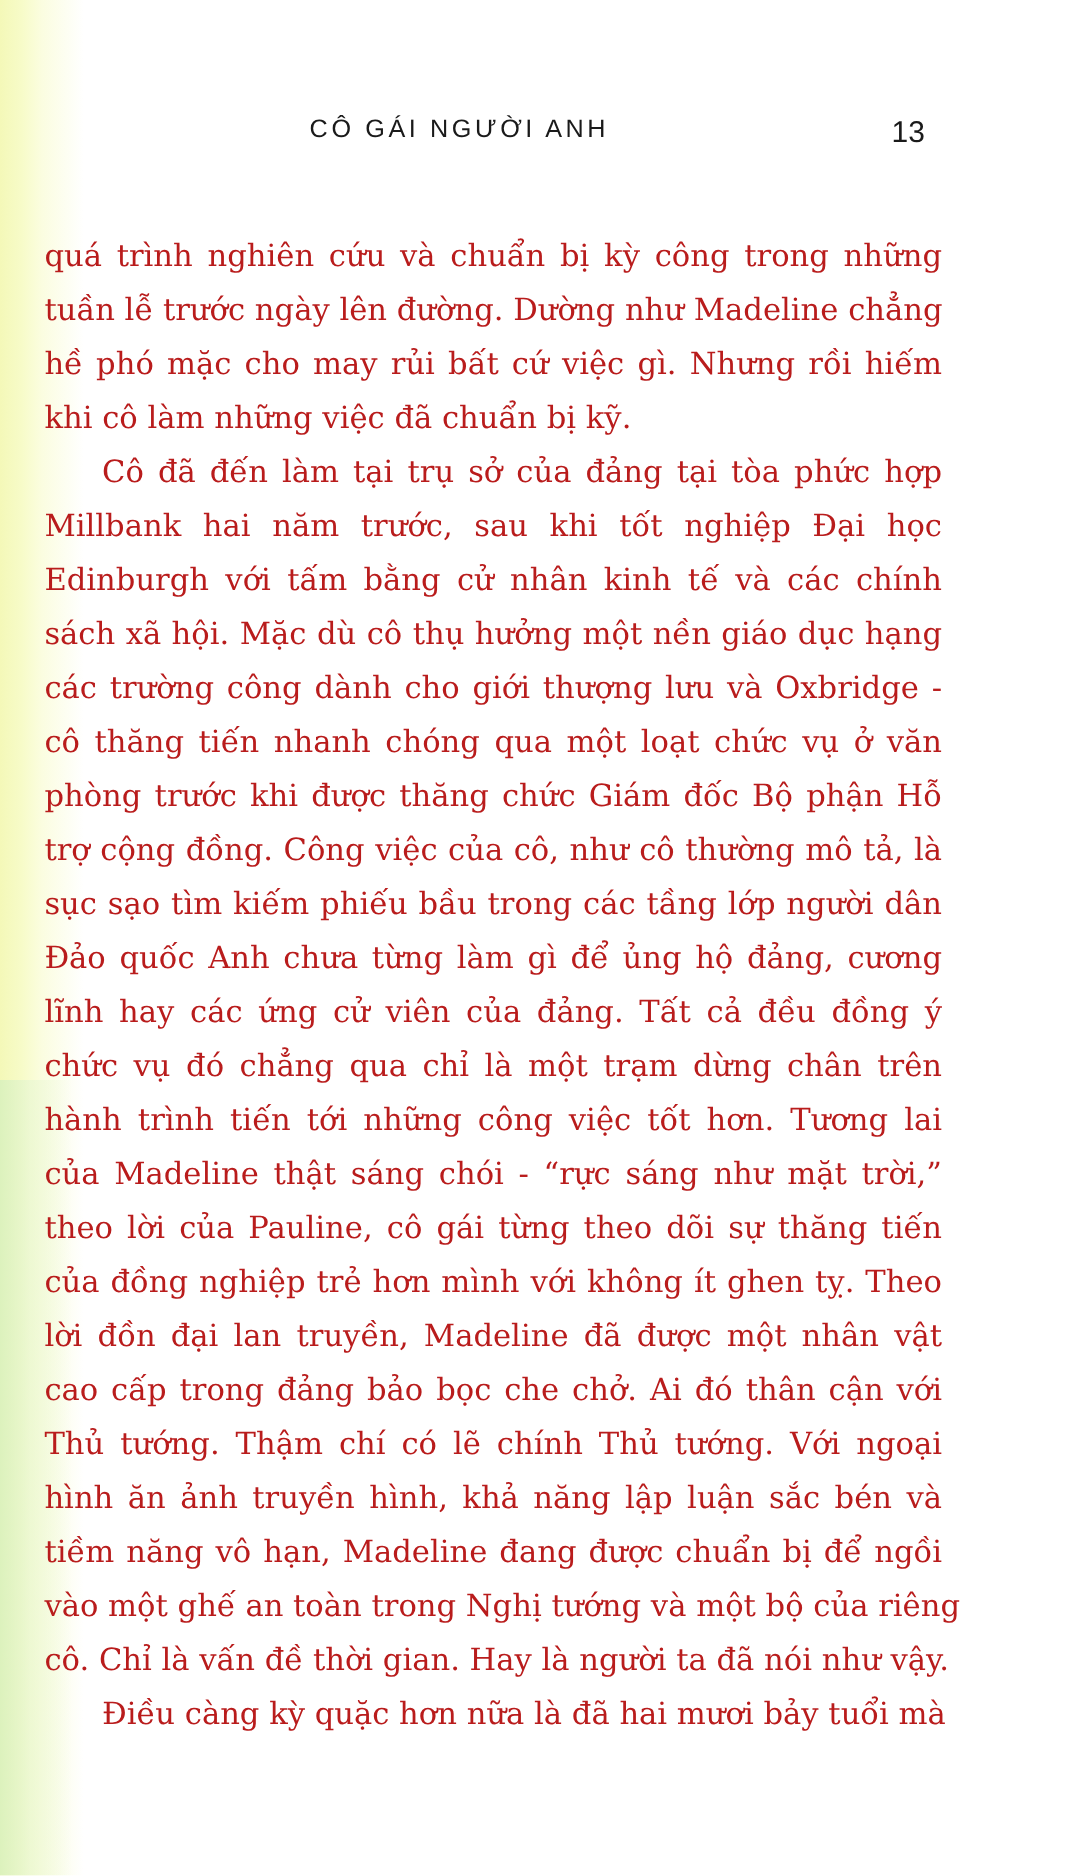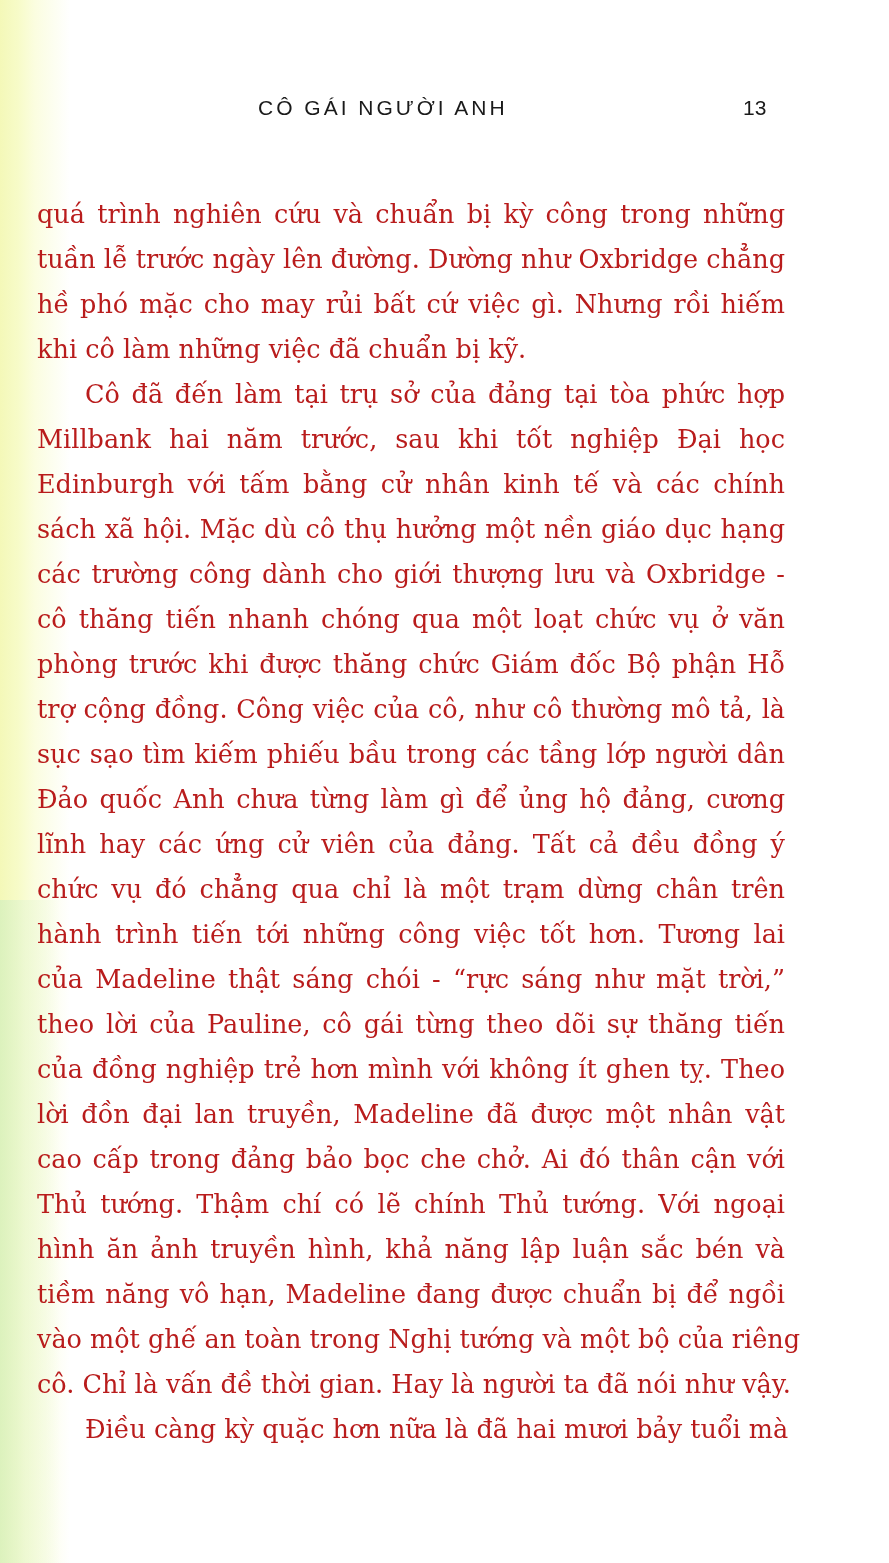--- a/index.html
+++ b/index.html
@@ -20,21 +20,21 @@
       position: absolute; top: 96px; left: 0; width: 868px; height: 30px; text-align: right;
     }
     .running-title {
       position: absolute; left: 258px; top: 0;
       font-family: "Liberation Sans", sans-serif;
       font-size: 21px; letter-spacing: 3px; color: #1a1a1a;
     }
     .page-number {
       position: absolute; left: 743px; top: 0;
       font-family: "Liberation Sans", sans-serif;
-      font-size: 21px; color: #1a1a1a;
+      font-size: 25px; color: #1a1a1a;
     }
     .body-text {
       position: absolute; left: 37px; top: 192px; width: 748px;
       font-family: "DejaVu Serif", serif;
       font-size: 25.5px; line-height: 45px; color: #b91c1c;
     }
     .line {
       display: block; white-space: nowrap; text-align: justify;
       text-align-last: justify; height: 45px;
     }
@@ -48,21 +48,21 @@
 <div class="page-edge-lower"></div>
 
 <div class="running-head">
   <span class="running-title">CÔ GÁI NGƯỜI ANH</span>
   <span class="page-number">13</span>
 </div>
 
 <div class="body-text">
   <div>
     <span class="line">quá trình nghiên cứu và chuẩn bị kỳ công trong những</span>
-    <span class="line">tuần lễ trước ngày lên đường. Dường như Oxbridge chẳng</span>
+    <span class="line">tuần lễ trước ngày lên đường. Dường như Madeline chẳng</span>
     <span class="line">hề phó mặc cho may rủi bất cứ việc gì. Nhưng rồi hiếm</span>
     <span class="line last">khi cô làm những việc đã chuẩn bị kỹ.</span>
   </div>
   <div>
     <span class="line indent">Cô đã đến làm tại trụ sở của đảng tại tòa phức hợp</span>
     <span class="line">Millbank hai năm trước, sau khi tốt nghiệp Đại học</span>
     <span class="line">Edinburgh với tấm bằng cử nhân kinh tế và các chính</span>
     <span class="line">sách xã hội. Mặc dù cô thụ hưởng một nền giáo dục hạng</span>
     <span class="line">các trường công dành cho giới thượng lưu và Oxbridge -</span>
     <span class="line">cô thăng tiến nhanh chóng qua một loạt chức vụ ở văn</span>

